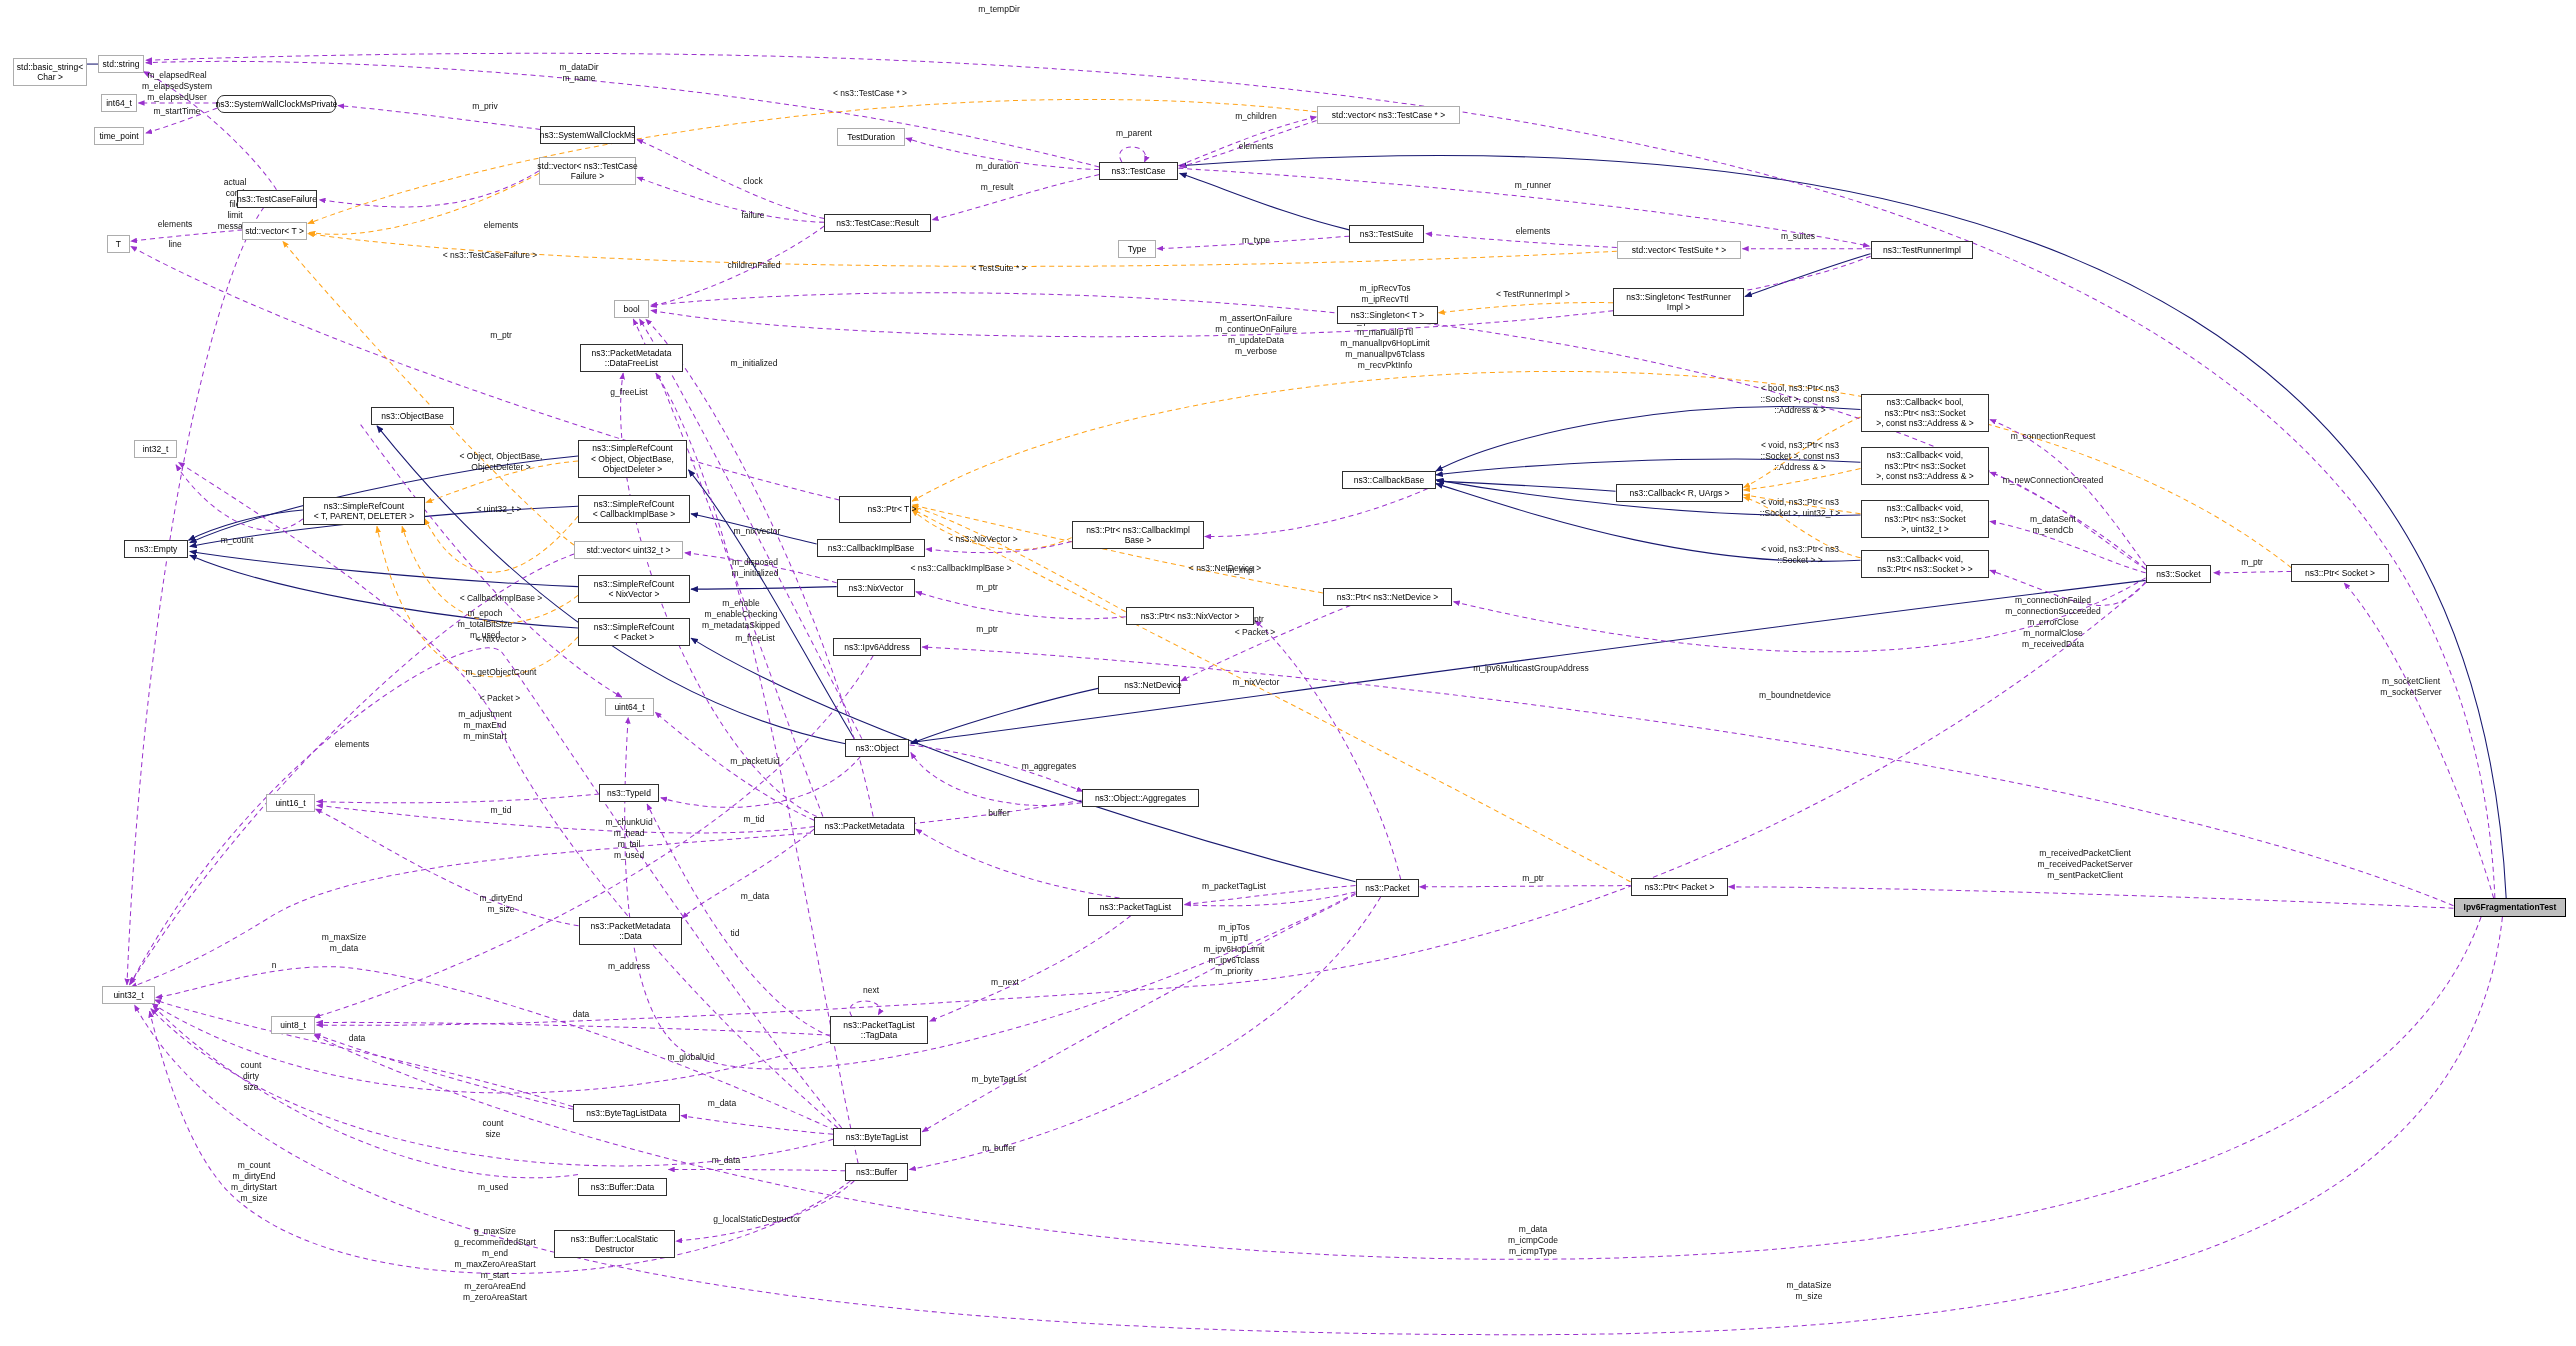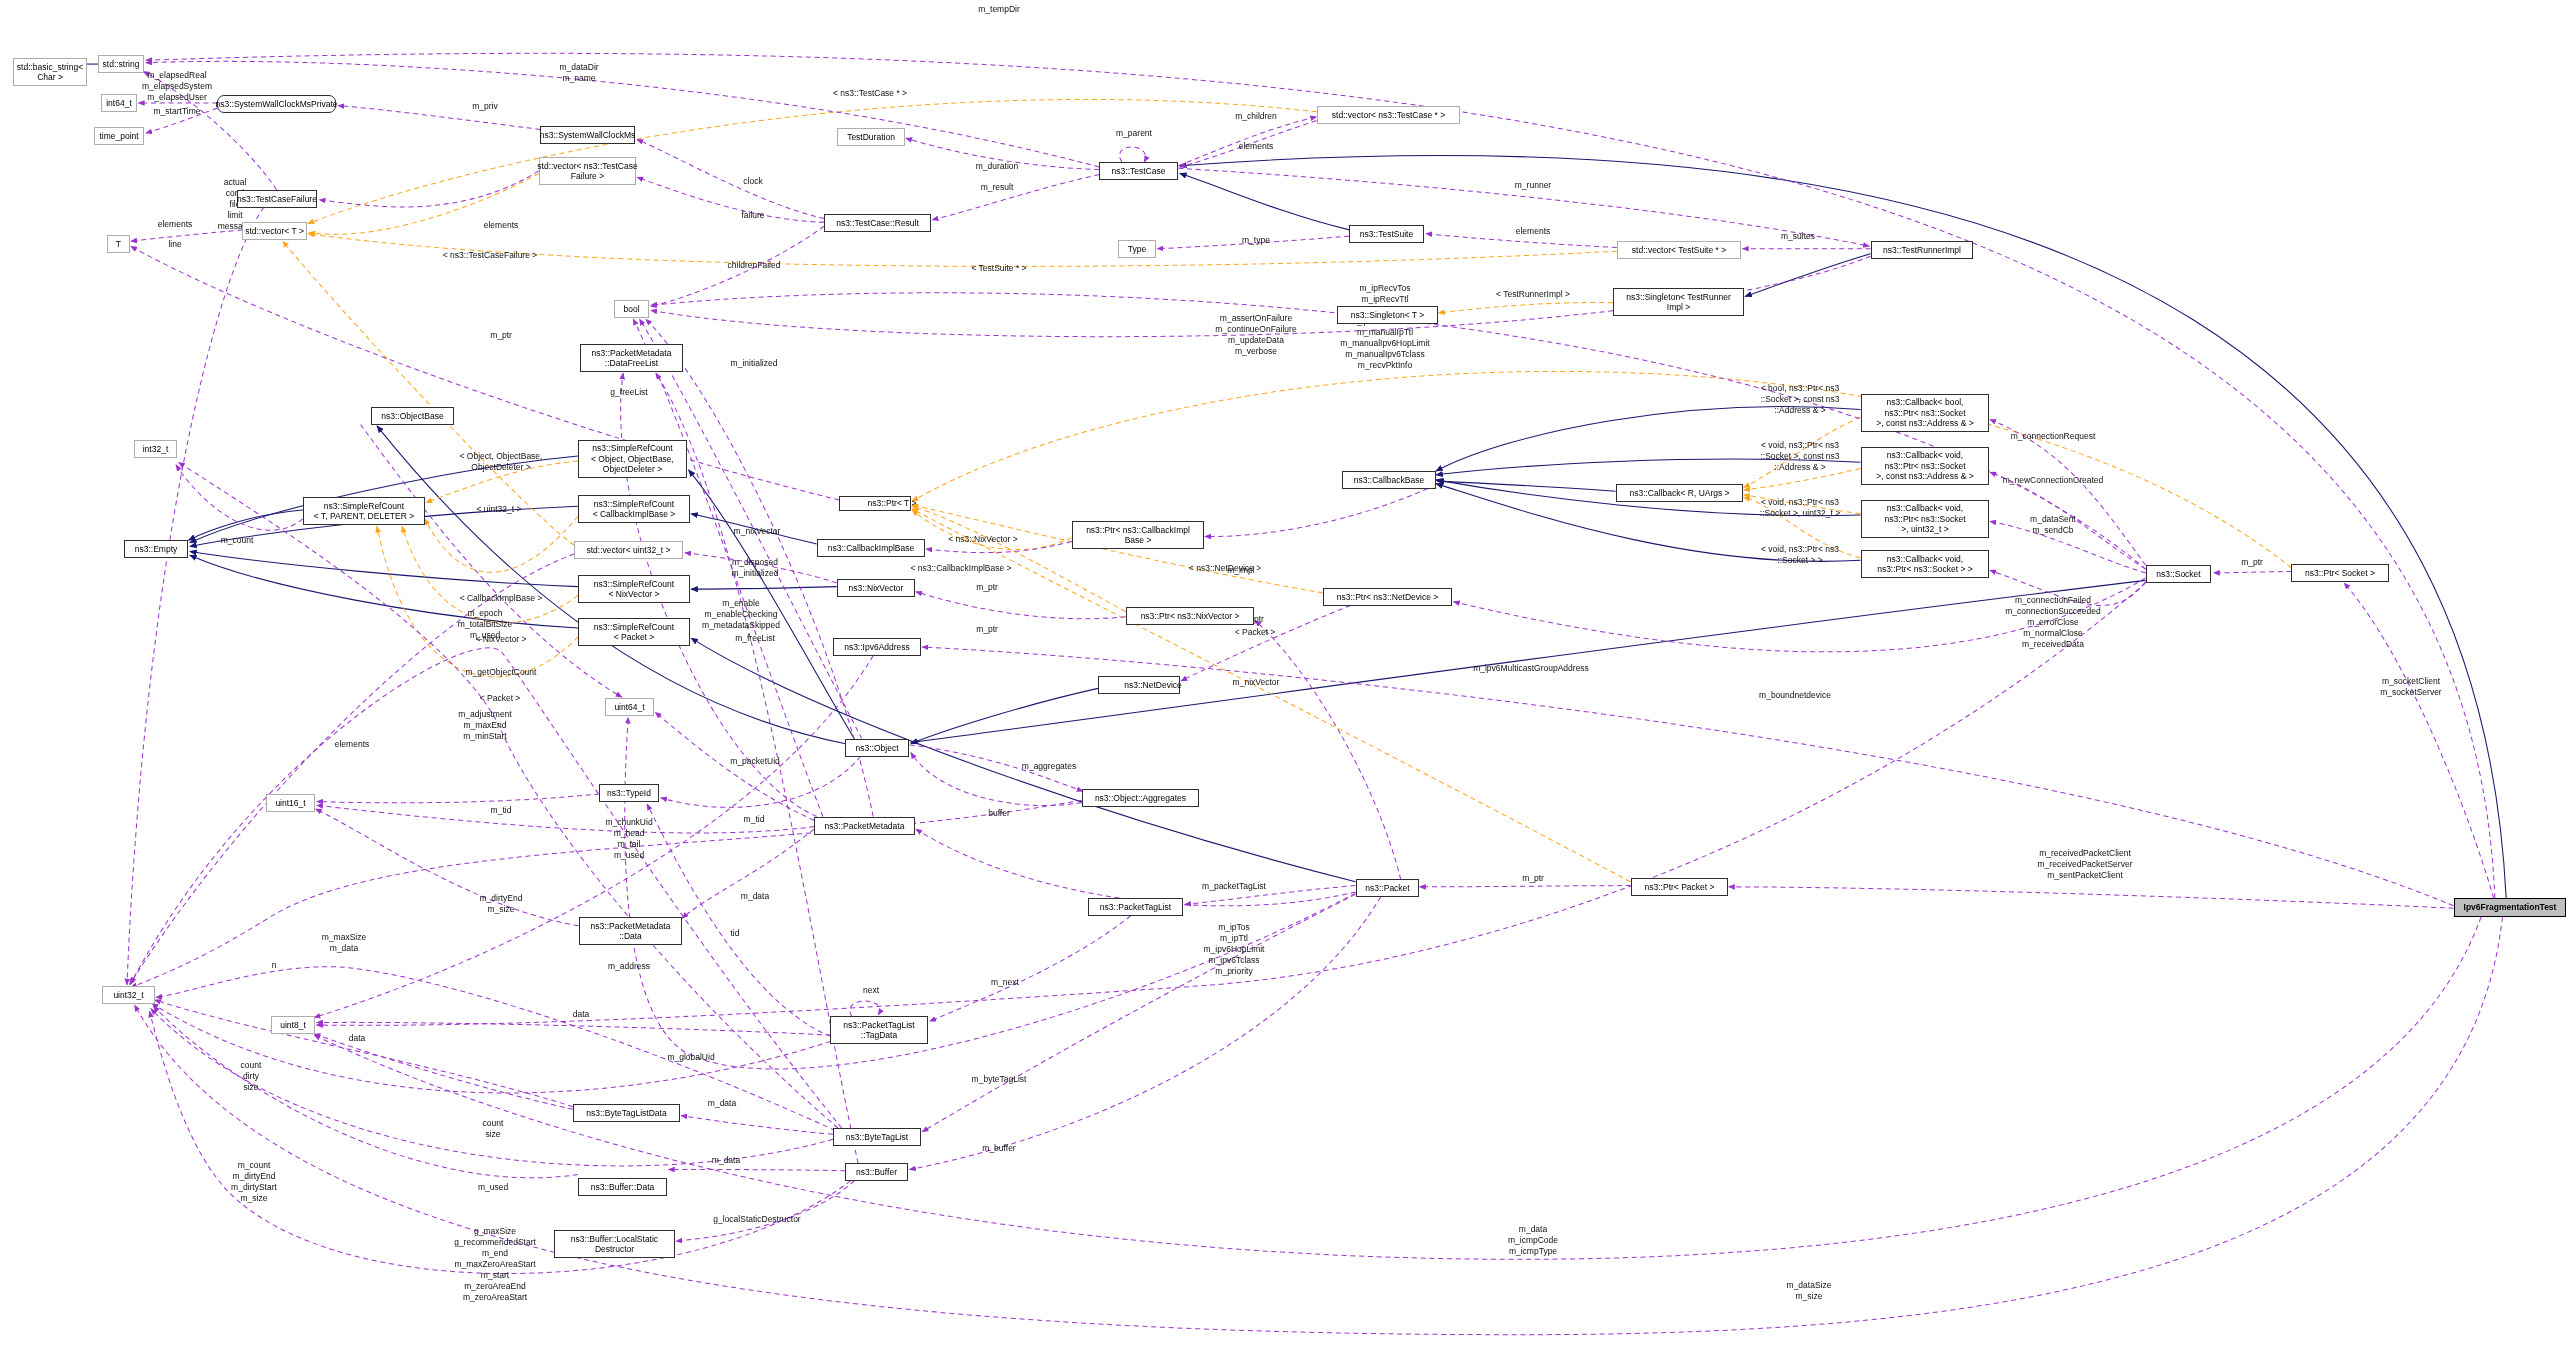--- a/index.html
+++ b/index.html
@@ -252,21 +252,21 @@
     <div class="node bold" style="left: 578px; top: 618px; width: 112px; height: 28px;">
       <span>ns3::SimpleRefCount</span>
       <span>&lt; Packet &gt;</span>
     </div>
     <div class="node plain" style="left: 134px; top: 440px; width: 43px; height: 17.6px;">
       <span>int32_t</span>
     </div>
     <div class="node bold" style="left: 124px; top: 540px; width: 64px; height: 17.6px;">
       <span>ns3::Empty</span>
     </div>
-    <div class="node bold" style="left: 839px; top: 496px; width: 72px; height: 15px; padding-left: 34px;">
+    <div class="node bold" style="left: 839px; top: 496px; width: 72px; height: 27px; padding-left: 34px;">
       <span>ns3::Ptr&lt; T &gt;</span>
     </div>
     <div class="node bold" style="left: 817px; top: 539px; width: 108px; height: 17.6px;">
       <span>ns3::CallbackImplBase</span>
     </div>
     <div class="node bold" style="left: 837px; top: 579px; width: 78px; height: 17.6px;">
       <span>ns3::NixVector</span>
     </div>
     <div class="node bold" style="left: 1072px; top: 521px; width: 132px; height: 28px;">
       <span>ns3::Ptr&lt; ns3::CallbackImpl</span>

